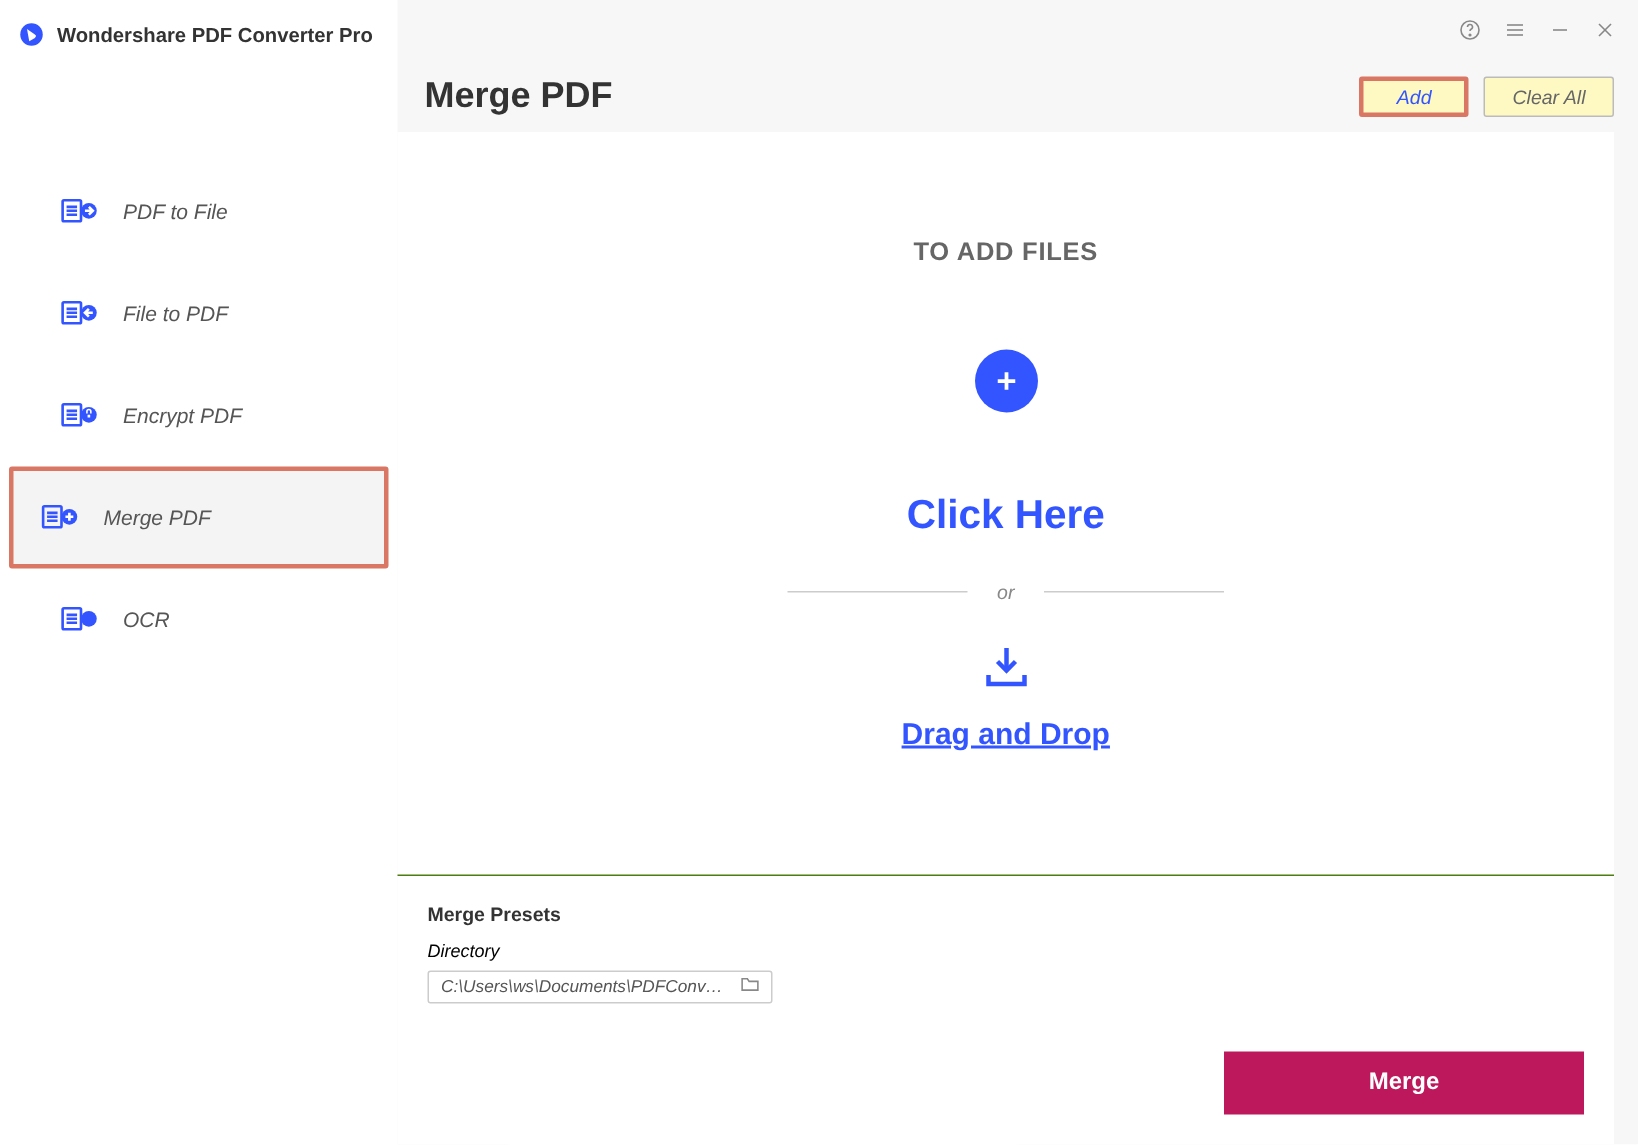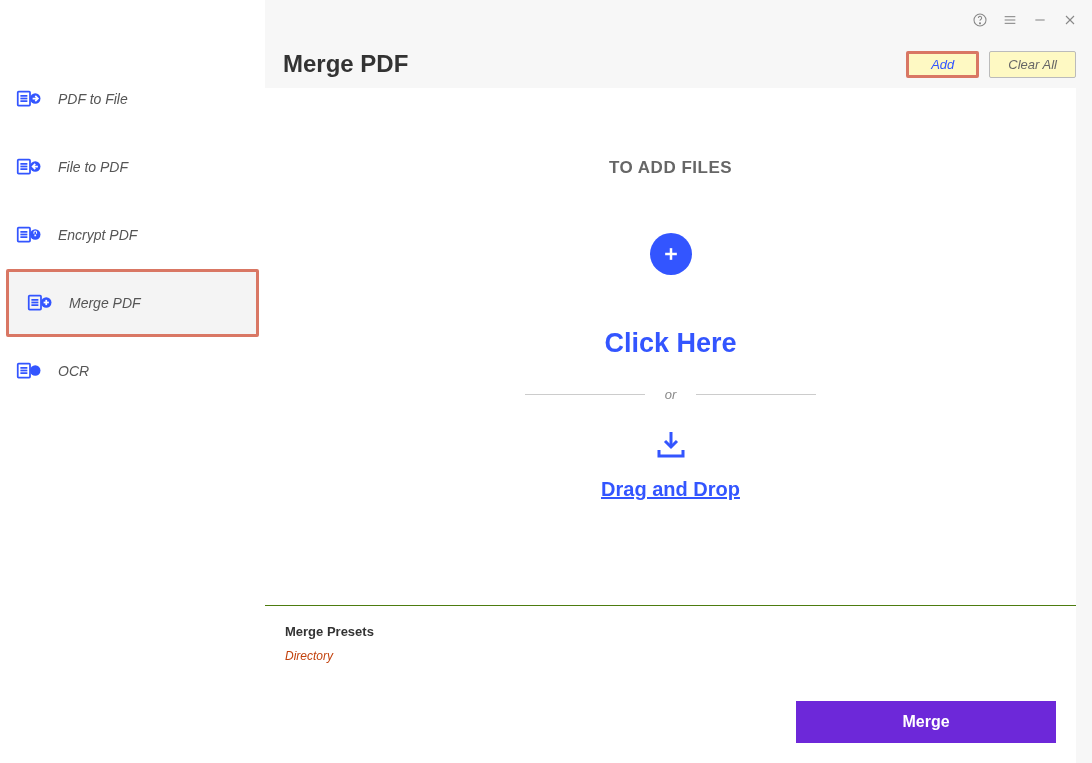--- a/index.html
+++ b/index.html
@@ -29,21 +29,21 @@
     .app-title-text {
       font-weight: 600;
       font-size: 13.5px;
       color: #333;
     }
     .nav { padding-top: 65px; }
     .nav-item {
       display: flex;
       align-items: center;
       gap: 14px;
-      padding: 0 16px;
+      padding: 0 40px;
       height: 68px;
       cursor: pointer;
       color: #555;
       font-size: 14px;
       font-style: italic;
     }
     .nav-item.active {
       background: #f4f4f4;
       border: 3px solid #d97764;
       border-radius: 2px;
@@ -146,21 +146,21 @@
       font-size: 20px;
       font-weight: 700;
       color: #3355ff;
       text-decoration: underline;
     }
     .presets {
       border-top: 1px solid #4d7c0f;
       padding: 18px 20px 14px 20px;
     }
     .presets-title { font-size: 13px; font-weight: 700; color: #333; margin-bottom: 10px; }
-    .directory-label { font-size: 12px; font-style: italic; color: #c2410c; margin-bottom: 6px; }
+    .directory-label { font-size: 12px; font-style: italic; color: #000000; margin-bottom: 6px; }
     .dir-row { display: flex; align-items: center; gap: 0; }
     .dir-input {
       width: 230px;
       border: 1px solid #ccc;
       border-radius: 2px;
       padding: 4px 28px 4px 8px;
       font-size: 11.5px;
       font-style: italic;
       color: #555;
       position: relative;
@@ -169,36 +169,45 @@
       overflow: hidden;
     }
     .folder-btn {
       position: relative;
       left: -22px;
       color: #888;
       cursor: pointer;
     }
     .merge-row { display: flex; justify-content: flex-end; padding: 18px 20px 20px 20px; }
     .merge-btn {
-      width: 260px;
+      width: 240px;
       height: 42px;
-      background: #6d28d9;
+      background: #be185d;
       color: #fff;
       font-size: 16px;
       font-weight: 600;
       border: none;
       cursor: pointer;
     }
   </style>
 </head>
 <body>
 
 <div class="app">
 
   <aside class="sidebar">
+    <div class="app-title">
+      <span class="logo-icon">
+        <svg viewBox="0 0 24 24" fill="currentColor">
+            <circle cx="12" cy="12" r="10" fill="#3355ff"></circle>
+            <path d="M8 7 L15 12 Q17 13 15 15 L10 18" fill="#fff"></path>
+          </svg>
+      </span>
+      <span class="app-title-text">Wondershare PDF Converter Pro</span>
+    </div>
     <nav class="nav">
       <div class="nav-item">
         <span class="nav-icon">
           <svg viewBox="0 0 32 24" fill="none" stroke="currentColor" stroke-width="2">
               <rect x="2" y="4" width="14" height="16" rx="1"></rect>
               <line x1="5" y1="9" x2="13" y2="9"></line>
               <line x1="5" y1="12" x2="13" y2="12"></line>
               <line x1="5" y1="15" x2="13" y2="15"></line>
               <circle cx="22" cy="12" r="6" fill="currentColor" stroke="none"></circle>
               <path d="M19 12 L24 12 M22 9 L25 12 L22 15" stroke="#fff" stroke-width="2"></path>
@@ -321,20 +330,28 @@
               <path d="M12 11 L18 17 L24 11"></path>
               <path d="M6 20 L6 26 L30 26 L30 20"></path>
             </svg>
         </div>
         <div class="drag-drop">Drag and Drop</div>
       </div>
 
       <div class="presets">
         <div class="presets-title">Merge Presets</div>
         <div class="directory-label">Directory</div>
+        <div class="dir-row">
+          <div class="dir-input">C:\Users\ws\Documents\PDFConverterP</div>
+          <span class="folder-btn">
+            <svg width="14" height="12" viewBox="0 0 24 20" fill="none" stroke="currentColor" stroke-width="1.8">
+                <path d="M3 4 h6 l2 3 h10 v10 H3 Z"></path>
+              </svg>
+          </span>
+        </div>
       </div>
 
       <div class="merge-row">
         <button class="merge-btn">Merge</button>
       </div>
     </div>
   </main>
 </div>
 
 </body></html>

